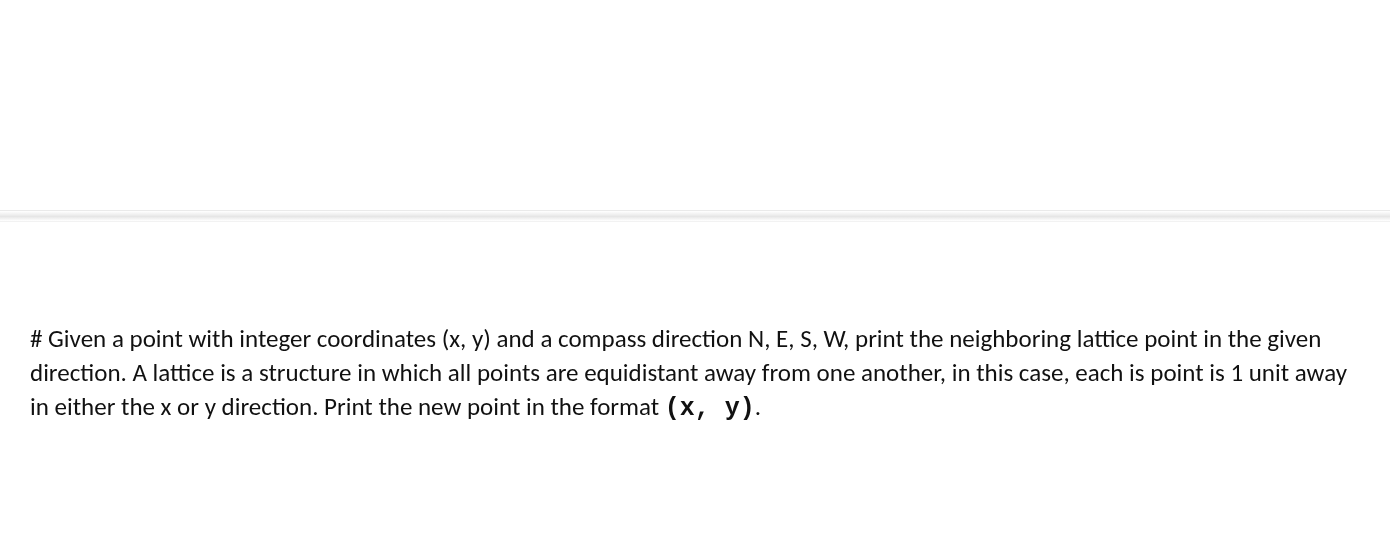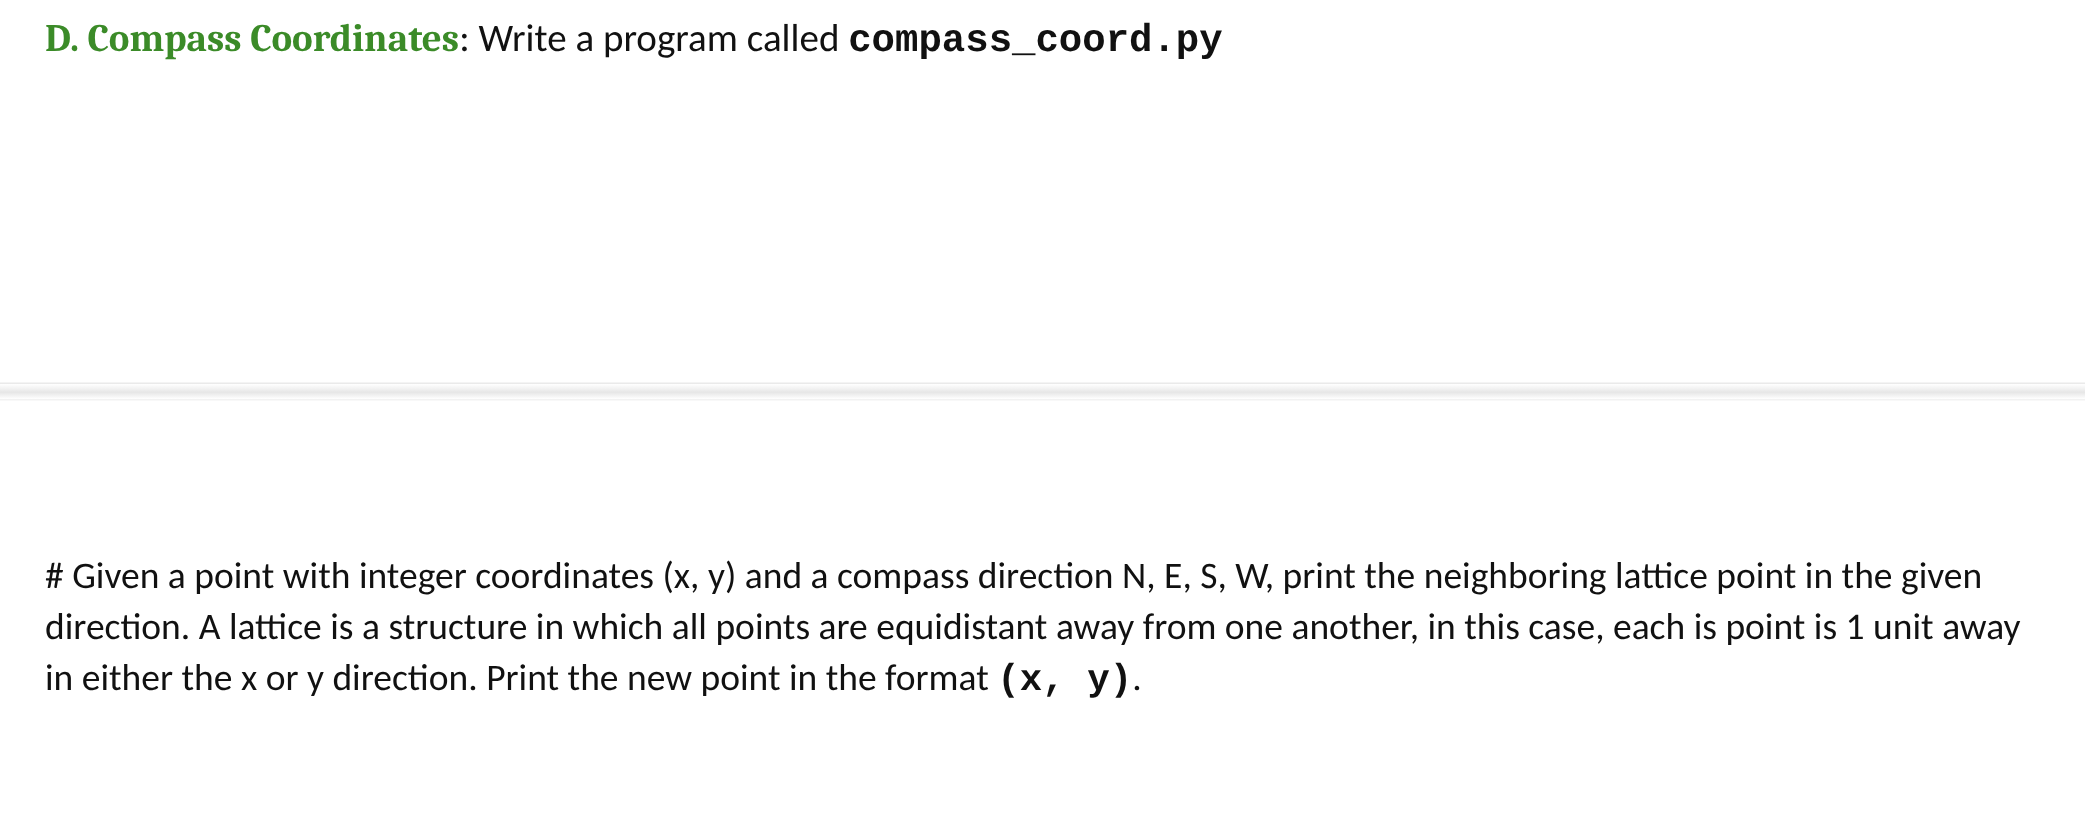--- a/index.html
+++ b/index.html
@@ -57,25 +57,20 @@
   }
   .bold {
     font-weight: 700;
   }
 </style>
 </head>
 <body>
 
 <div class="page">
 
-  <div class="section-top">
-    <div class="heading-line">
-      <span class="heading-prefix">D. Compass Coordinates</span><span class="heading-rest">: </span><span class="heading-rest">Write a program called </span><span class="code-inline">compass_coord.py</span>
-    </div>
-  </div>
 
   <div class="spacer"></div>
 
   <div class="divider"></div>
 
   <div class="section-bottom">
     <div class="para">
       <span># Given a point with integer coordinates (x, y) and a compass direction N, E, S, W, print the neighboring lattice point in the given direction. A lattice is a structure in which all points are equidistant away from one another, in this case, each is point is 1 unit away in either the x or y direction. Print the new point in the format </span><span class="code-inline bold">(x, y)</span><span>.</span>
     </div>
   </div>

